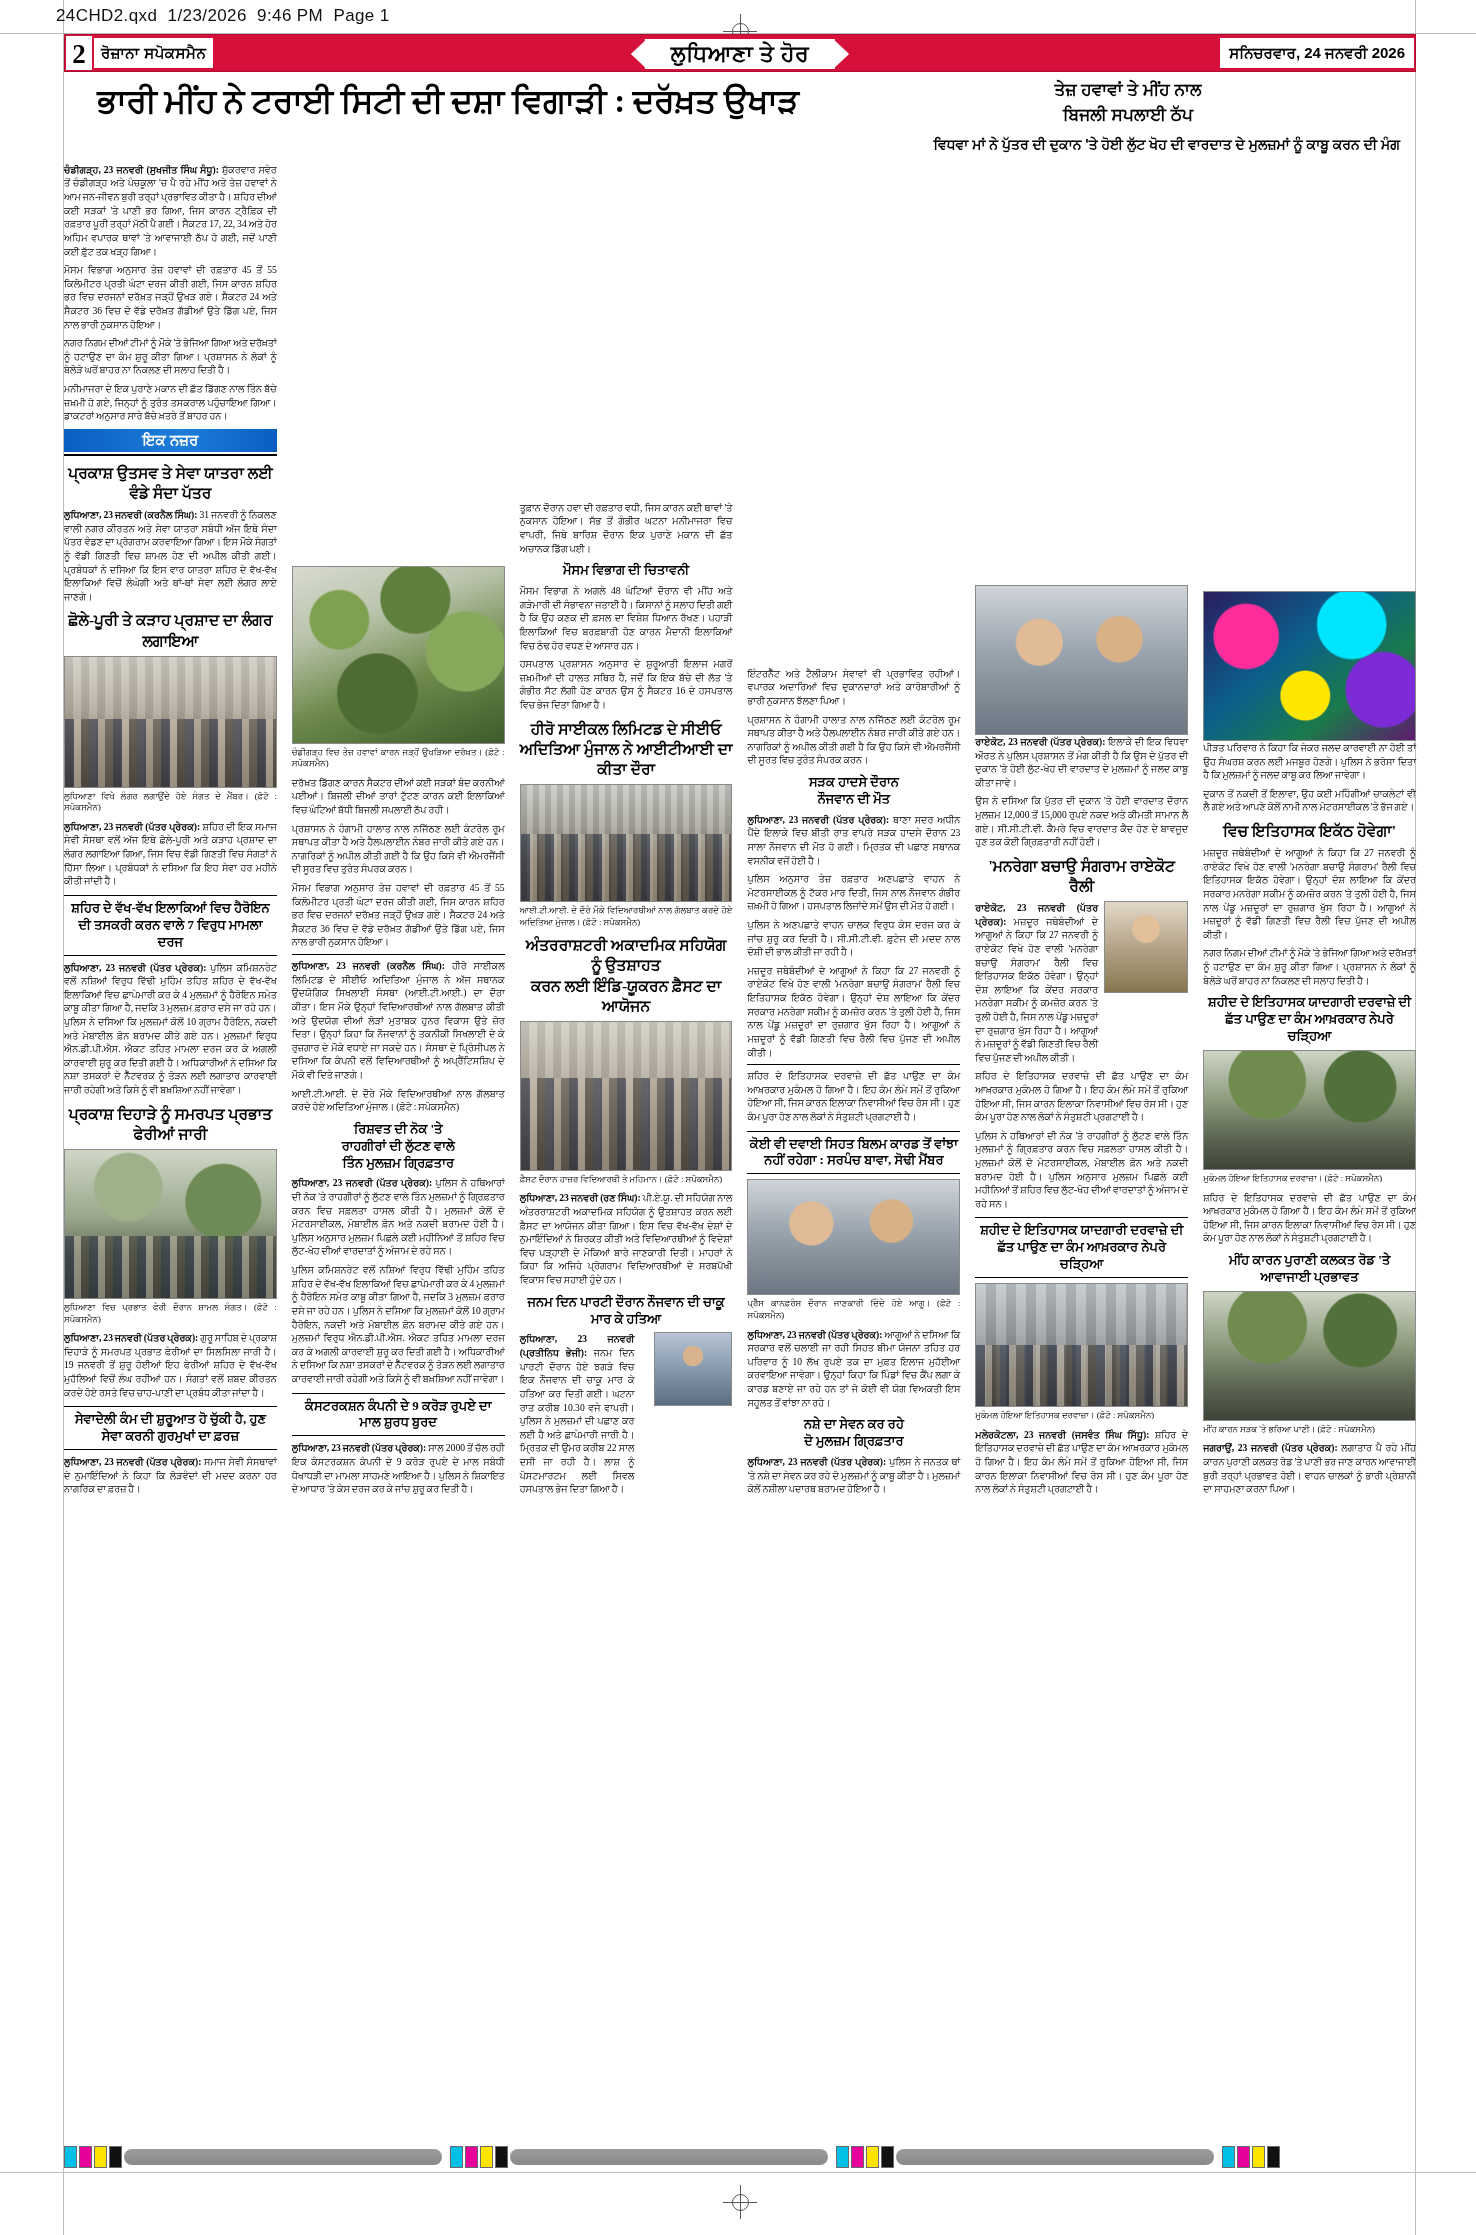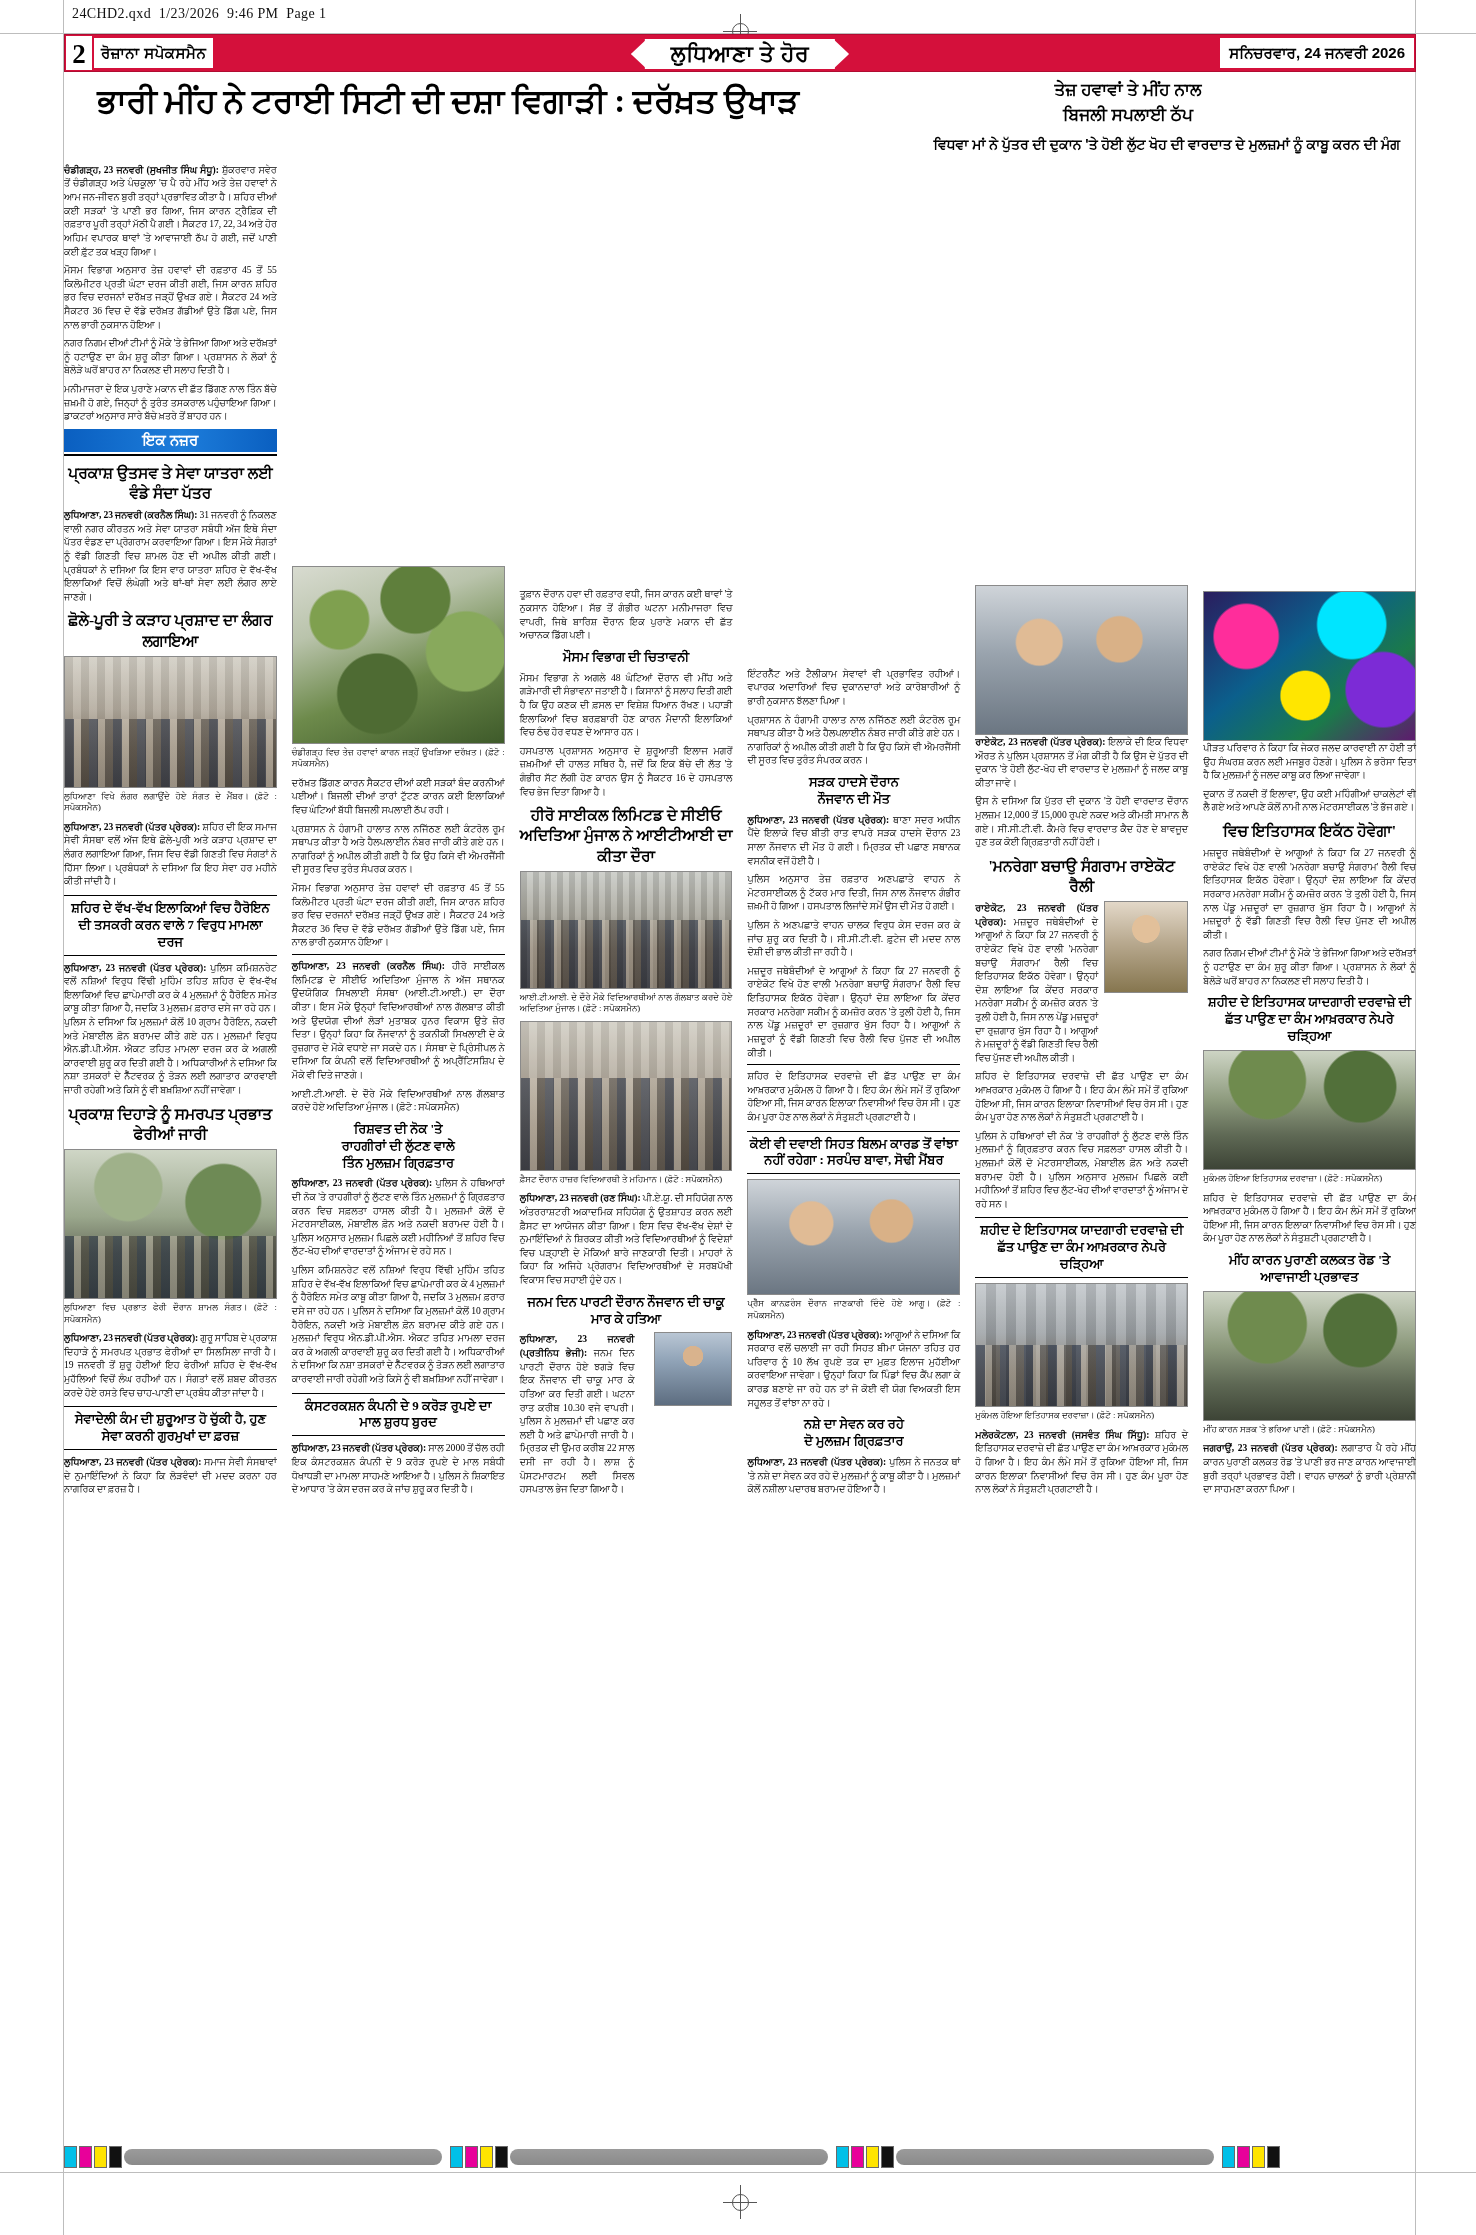--- a/index.html
+++ b/index.html
@@ -19,22 +19,22 @@
   .crop-line-v { position:absolute; top:0; bottom:0; width:1px; background:#bdbdbd; }
   .crop-line-h { position:absolute; left:0; right:0; height:1px; background:#bdbdbd; }
 
   .reg-mark { position:absolute; width:34px; height:34px; }
   .reg-mark:before, .reg-mark:after { content:""; position:absolute; background:#555; }
   .reg-mark:before { left:50%; top:0; width:1px; height:34px; margin-left:-0.5px; }
   .reg-mark:after  { top:50%; left:0; height:1px; width:34px; margin-top:-0.5px; }
   .reg-circle { position:absolute; left:50%; top:50%; width:17px; height:17px; margin:-8.5px 0 0 -8.5px;
                 border:1px solid #555; border-radius:50%; }
 
-  .slug { position:absolute; left:72px; top:6px; font-size:14px; letter-spacing:0.4px;
-          font-family:Liberation Serif, serif; color:#111; white-space:pre; }
+  .slug { position:absolute; left:56px; top:6px; font-size:17px; letter-spacing:0.4px;
+          font-family:Liberation Sans, sans-serif; color:#111; white-space:pre; }
 
   
   .page { position:absolute; left:64px; top:34px; width:1352px; height:2104px; }
 
   
   .masthead { position:relative; height:38px; background:#d4103b; display:flex; align-items:stretch;
               border:1px solid #b00c31; }
   .mh-num { width:26px; background:#fff; color:#000; font-weight:bold; font-size:27px;
             line-height:36px; text-align:center; margin:1px 2px 1px 1px; font-family:"Liberation Serif", serif; }
   .mh-paper { background:#fff; color:#000; font-weight:bold; font-size:15px; padding:0 7px;
@@ -283,20 +283,24 @@
         <div class="subhead sm">ਮੌਸਮ ਵਿਭਾਗ ਦੀ ਚਿਤਾਵਨੀ</div>
         <p class="body">ਮੌਸਮ ਵਿਭਾਗ ਨੇ ਅਗਲੇ 48 ਘੰਟਿਆਂ ਦੌਰਾਨ ਵੀ ਮੀਂਹ ਅਤੇ ਗੜੇਮਾਰੀ ਦੀ ਸੰਭਾਵਨਾ ਜਤਾਈ ਹੈ। ਕਿਸਾਨਾਂ ਨੂੰ ਸਲਾਹ ਦਿਤੀ ਗਈ ਹੈ ਕਿ ਉਹ ਕਣਕ ਦੀ ਫ਼ਸਲ ਦਾ ਵਿਸ਼ੇਸ਼ ਧਿਆਨ ਰੱਖਣ। ਪਹਾੜੀ ਇਲਾਕਿਆਂ ਵਿਚ ਬਰਫ਼ਬਾਰੀ ਹੋਣ ਕਾਰਨ ਮੈਦਾਨੀ ਇਲਾਕਿਆਂ ਵਿਚ ਠੰਢ ਹੋਰ ਵਧਣ ਦੇ ਆਸਾਰ ਹਨ।</p>
         <p class="body">ਹਸਪਤਾਲ ਪ੍ਰਸ਼ਾਸਨ ਅਨੁਸਾਰ ਦੇ ਸ਼ੁਰੂਆਤੀ ਇਲਾਜ ਮਗਰੋਂ ਜ਼ਖ਼ਮੀਆਂ ਦੀ ਹਾਲਤ ਸਥਿਰ ਹੈ, ਜਦੋਂ ਕਿ ਇਕ ਬੱਚੇ ਦੀ ਲੱਤ 'ਤੇ ਗੰਭੀਰ ਸੱਟ ਲੱਗੀ ਹੋਣ ਕਾਰਨ ਉਸ ਨੂੰ ਸੈਕਟਰ 16 ਦੇ ਹਸਪਤਾਲ ਵਿਚ ਭੇਜ ਦਿਤਾ ਗਿਆ ਹੈ।</p>
 
         <div class="subhead">ਹੀਰੋ ਸਾਈਕਲ ਲਿਮਿਟਡ ਦੇ ਸੀਈਓ ਅਦਿਤਿਆ ਮੁੰਜਾਲ ਨੇ ਆਈਟੀਆਈ ਦਾ ਕੀਤਾ ਦੌਰਾ</div>
         <div class="photo ph-group" style="height:118px">
           <div class="ph-people-row" style="height:58%"></div>
         </div>
         <div class="cap">ਆਈ.ਟੀ.ਆਈ. ਦੇ ਦੌਰੇ ਮੌਕੇ ਵਿਦਿਆਰਥੀਆਂ ਨਾਲ ਗੱਲਬਾਤ ਕਰਦੇ ਹੋਏ ਅਦਿਤਿਆ ਮੁੰਜਾਲ। (ਫ਼ੋਟੋ : ਸਪੋਕਸਮੈਨ)</div>
 
+        <div class="subhead">
+          <div>ਅੰਤਰਰਾਸ਼ਟਰੀ ਅਕਾਦਮਿਕ ਸਹਿਯੋਗ ਨੂੰ ਉਤਸ਼ਾਹਤ</div>
+          <div>ਕਰਨ ਲਈ ਇੰਡਿ-ਯੂਕਰਨ ਫ਼ੈਸਟ ਦਾ ਆਯੋਜਨ</div>
+        </div>
         <div class="photo ph-indoor" style="height:150px">
           <div class="ph-people-row" style="height:62%"></div>
         </div>
         <div class="cap">ਫ਼ੈਸਟ ਦੌਰਾਨ ਹਾਜ਼ਰ ਵਿਦਿਆਰਥੀ ਤੇ ਮਹਿਮਾਨ। (ਫ਼ੋਟੋ : ਸਪੋਕਸਮੈਨ)</div>
         <p class="body">
           <span class="dateline">ਲੁਧਿਆਣਾ, 23 ਜਨਵਰੀ (ਰਣ ਸਿੰਘ):</span>
           <span>ਪੀ.ਏ.ਯੂ. ਦੀ ਸਹਿਯੋਗ ਨਾਲ ਅੰਤਰਰਾਸ਼ਟਰੀ ਅਕਾਦਮਿਕ ਸਹਿਯੋਗ ਨੂੰ ਉਤਸ਼ਾਹਤ ਕਰਨ ਲਈ ਫ਼ੈਸਟ ਦਾ ਆਯੋਜਨ ਕੀਤਾ ਗਿਆ। ਇਸ ਵਿਚ ਵੱਖ-ਵੱਖ ਦੇਸ਼ਾਂ ਦੇ ਨੁਮਾਇੰਦਿਆਂ ਨੇ ਸ਼ਿਰਕਤ ਕੀਤੀ ਅਤੇ ਵਿਦਿਆਰਥੀਆਂ ਨੂੰ ਵਿਦੇਸ਼ਾਂ ਵਿਚ ਪੜ੍ਹਾਈ ਦੇ ਮੌਕਿਆਂ ਬਾਰੇ ਜਾਣਕਾਰੀ ਦਿਤੀ। ਮਾਹਰਾਂ ਨੇ ਕਿਹਾ ਕਿ ਅਜਿਹੇ ਪ੍ਰੋਗਰਾਮ ਵਿਦਿਆਰਥੀਆਂ ਦੇ ਸਰਬਪੱਖੀ ਵਿਕਾਸ ਵਿਚ ਸਹਾਈ ਹੁੰਦੇ ਹਨ।</span>
         </p>
 
         <div class="subhead sm">ਜਨਮ ਦਿਨ ਪਾਰਟੀ ਦੌਰਾਨ ਨੌਜਵਾਨ ਦੀ ਚਾਕੂ ਮਾਰ ਕੇ ਹਤਿਆ</div>

